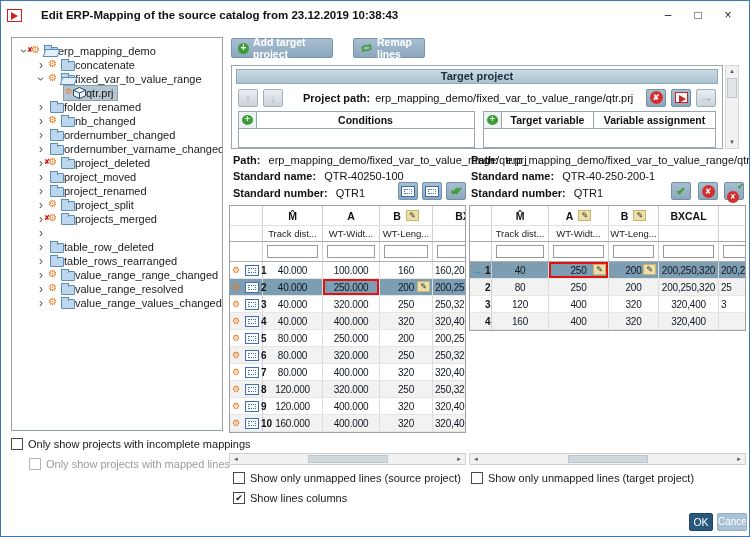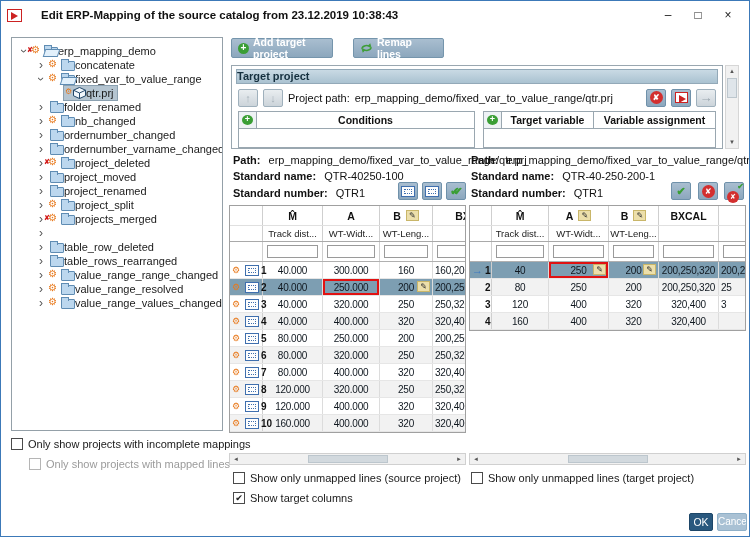--- a/index.html
+++ b/index.html
@@ -42,27 +42,27 @@
   .cbrow.disabled .cb{border-color:#b5b5b5;}
   .overview{position:absolute;left:10px;top:495px;font-size:11px;font-weight:bold;color:#1a1a1a;}
   
   .tbtn{position:absolute;top:37px;height:20px;display:flex;align-items:center;justify-content:center;gap:4px;
         background:linear-gradient(#a9bed0,#8ca7bd);border:1px solid #7595ac;border-radius:2px;color:#fff;
         font-size:10.5px;font-weight:bold;padding:0 6px;}
   .plus-circle{width:11px;height:11px;border-radius:50%;background:var(--green);color:#fff;font-size:10px;line-height:10px;text-align:center;font-weight:bold;flex:0 0 11px;}
   
   .group{position:absolute;left:230px;top:64px;width:492px;height:84px;border:1px solid #9aa7b0;background:#fff;}
   .group-title{margin:3px 4px 0 4px;height:15px;background:linear-gradient(#c9dae4,#aac2d1);border:1px solid #93a9b8;
-               font-size:11px;font-weight:bold;color:#15303f;text-align:left;line-height:13px;}
+               font-size:11px;font-weight:bold;color:#15303f;text-align:center;line-height:13px;}
   .group-row{display:flex;align-items:center;gap:5px;padding:3px 6px 0 6px;height:24px;}
   .sqbtn{height:18px;min-width:20px;display:inline-flex;align-items:center;justify-content:center;
          background:linear-gradient(#e9edf0,#ccd4da);border:1px solid #9fb0bc;border-radius:2px;color:#7b8e9c;font-size:11px;font-weight:bold;}
   .sqbtn.blue{background:linear-gradient(#a9bed0,#8ca7bd);border-color:#6f91aa;}
   .sqbtn.disabled{color:#a7b2ba;}
-  .plabel{font-size:11px;font-weight:normal;color:#111;}
+  .plabel{font-size:11px;font-weight:bold;color:#111;margin-left:15px;}
   .pvalue{font-size:11px;color:#111;}
   .redx{width:13px;height:13px;border-radius:50%;background:#d32f2f;color:#fff;font-size:8px;line-height:13px;text-align:center;display:inline-block;}
   .grayarrow{color:#9aa6ae;font-size:13px;font-weight:bold;}
   .minitables{display:flex;gap:8px;padding:3px 6px 0 6px;}
   .minitable{border:1px solid #9aa7b0;}
   .mt-head{display:flex;height:17px;border-bottom:1px solid #9aa7b0;background:#fff;align-items:stretch;}
   .mt-plus{width:18px;border-right:1px solid #9aa7b0;background:#eef2f5;display:flex;align-items:center;justify-content:center;}
   .mt-col{display:flex;align-items:center;justify-content:center;font-size:10.5px;font-weight:bold;color:#111;}
   .mt-body{height:18px;background:#fff;}
   .vsep{border-right:1px solid #9aa7b0;}
@@ -311,21 +311,21 @@
   </div>
   <div class="cbrow disabled" style="left:28px;top:457px">
     <span class="cb"></span>
     <span>Only show projects with mapped lines</span>
   </div>
 
   <div class="tbtn" style="left:230px;width:102px">
     <span class="plus-circle">+</span>
     <span>Add target project</span>
   </div>
-  <div class="tbtn" style="left:352px;width:91px">
+  <div class="tbtn" style="left:352px;width:72px">
     <span style="display:inline-flex">
         <svg width="13" height="12" viewBox="0 0 14 12">
           <path d="M2 7 a5 4 0 0 1 9-2" fill="none" stroke="#3f9e39" stroke-width="1.6"></path>
           <path d="M11 1 l1.2 4 -4.2-1z" fill="#3f9e39"></path>
           <path d="M12 5 a5 4 0 0 1 -9 2" fill="none" stroke="#3f9e39" stroke-width="1.6"></path>
           <path d="M3 11 l-1.2-4 4.2 1z" fill="#3f9e39"></path>
         </svg>
       </span>
     <span>Remap lines</span>
   </div>
@@ -475,21 +475,21 @@
           <span class="gear-wrap">
             <span class="gear">⚙</span>
           </span>
           <span class="winicon"></span>
           <span class="rownum">1</span>
         </div>
         <div class="cell" style="width: 60px; justify-content: center;">
           <span class="val">40.000</span>
         </div>
         <div class="cell" style="width: 57px; justify-content: center;">
-          <span class="val">300.000</span>
+          <span class="val">100.000</span>
         </div>
         <div class="cell" style="width: 53px; justify-content: center;">
           <span class="val">160</span>
         </div>
         <div class="cell" style="width: 60px; justify-content: flex-start;">
           <span class="val">160,200,2</span>
         </div>
       </div>
       <div class="trow sel">
         <div class="icell" style="width: 33px;">
@@ -841,21 +841,21 @@
       </span>
     <span class="harrow">►</span>
   </div>
 
   <div class="cbrow" style="left:232px;top:471px">
     <span class="cb"></span>
     <span>Show only unmapped lines (source project)</span>
   </div>
   <div class="cbrow" style="left:232px;top:491px">
     <span class="cb">✔</span>
-    <span>Show target columns</span>
+    <span>Show lines columns</span>
   </div>
   <div class="cbrow" style="left:470px;top:471px">
     <span class="cb"></span>
     <span>Show only unmapped lines (target project)</span>
   </div>
 
   <div class="okbtn">OK</div>
   <div class="cancelbtn">Cancel</div>
 
 </div>

